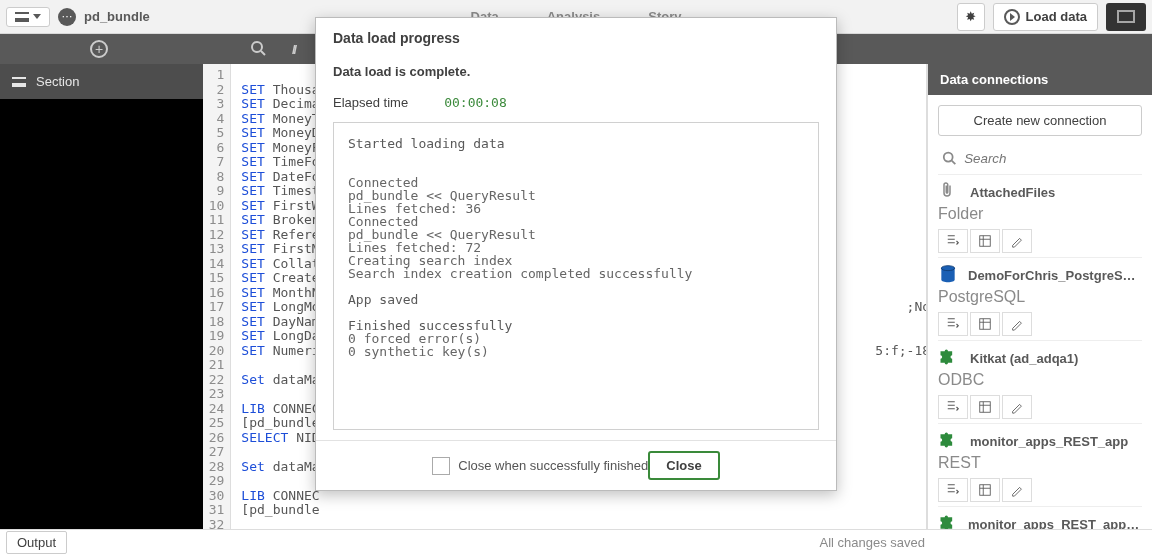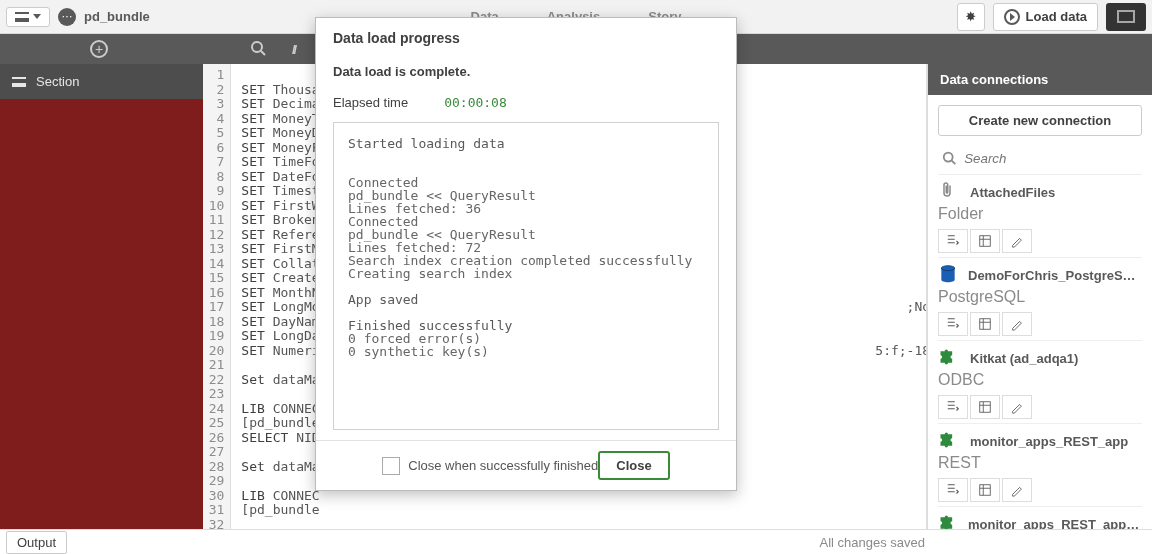--- a/index.html
+++ b/index.html
@@ -19,47 +19,47 @@
 .load-btn{border:1px solid #ccc;border-radius:3px;background:#fff;height:28px;padding:0 10px;display:flex;align-items:center;gap:6px;cursor:pointer;font-weight:bold;}
 .play-o{width:16px;height:16px;border:2px solid #595959;border-radius:50%;display:flex;align-items:center;justify-content:center;}
 .play-t{width:0;height:0;border-top:4px solid transparent;border-bottom:4px solid transparent;border-left:5px solid #595959;margin-left:1px;}
 .dark-box{width:40px;height:28px;background:#333;border-radius:3px;display:flex;align-items:center;justify-content:center;}
 .dark-box-inner{width:18px;height:13px;border:2px solid #a6a6a6;}
 .secondary-bar{height:30px;background:#595959;display:flex;align-items:center;padding-left:90px;gap:26px;}
 .plus-c{width:18px;height:18px;border:2px solid #ccc;border-radius:50%;display:flex;align-items:center;justify-content:center;color:#ccc;font-size:14px;line-height:1;}
 .search-ic{color:#ccc;font-size:14px;}
 .slash-pair{color:#ccc;font-weight:bold;letter-spacing:-2px;}
 .body-area{display:flex;height:calc(100% - 34px - 30px - 25px);}
-.leftbar{width:235px;background:#7f1d1d;color:#e6e6e6;}
+.leftbar{width:235px;background:#000000;color:#e6e6e6;}
 .leftbar-item{display:flex;align-items:center;gap:10px;padding:10px 12px;background:#4d4d4d;}
 .triple-line{display:inline-block;width:14px;height:10px;border-top:2px solid #e6e6e6;border-bottom:2px solid #e6e6e6;position:relative;}
 .triple-line:before{content:"";position:absolute;top:4px;left:0;width:100%;height:2px;background:#e6e6e6;}
 .code-area{flex:0 0 724px;background:#fff;display:flex;font-family:Consolas,monospace;font-size:13px;border-right:1px solid #ddd;overflow:hidden;}
 .gutter{width:32px;background:#f4f4f4;text-align:right;padding:4px 6px 4px 0;color:#8c8c8c;border-right:1px solid #ddd;}
 .gutter div{height:14.5px;line-height:14.5px;}
 .script{padding:4px 10px;white-space:pre;color:#565656;overflow:hidden;}
 .script div{height:14.5px;line-height:14.5px;}
-.kw{color:#404040;}
+.kw{color:#1d4ed8;}
 .rightpanel{width:225px;background:#fff;display:flex;flex-direction:column;border-left:1px solid #ddd;}
 .rp-head{background:#595959;color:#fff;font-weight:bold;padding:8px 12px;}
 .rp-body{padding:10px;display:flex;flex-direction:column;gap:0;}
-.create-conn{border:1px solid #ccc;border-radius:3px;padding:7px 0;text-align:center;font-weight:bold;cursor:pointer;margin-bottom:10px;}
+.create-conn{border:1px solid #ccc;border-radius:3px;padding:7px 0;text-align:center;font-weight:normal;cursor:pointer;margin-bottom:10px;}
 .search-row{display:flex;align-items:center;gap:8px;color:#8a8a8a;border-bottom:1px solid #eee;padding:4px 4px 8px;}
 .conn-item{border-bottom:1px solid #eee;padding:6px 0 4px;}
 .conn-title{font-weight:bold;color:#595959;white-space:nowrap;overflow:hidden;text-overflow:ellipsis;}
 .conn-row{display:flex;align-items:center;gap:10px;}
 .conn-ic{width:22px;height:22px;display:inline-block;}
 .conn-sub{color:#8a8a8a;font-size:16px;margin-top:2px;}
 .conn-actions{display:flex;gap:2px;margin-top:6px;}
 .act{width:30px;height:24px;border:1px solid #ddd;display:flex;align-items:center;justify-content:center;color:#595959;cursor:pointer;}
 .bottombar{position:absolute;bottom:0;left:0;right:0;height:25px;background:#fff;border-top:1px solid #ddd;display:flex;align-items:center;justify-content:space-between;padding:0 12px;}
 .output-btn{border:1px solid #ccc;border-radius:2px;padding:3px 10px;cursor:pointer;margin-left:-6px;}
 .saved{color:#8a8a8a;margin-right:215px;}
 
-.modal-back{position:absolute;top:17px;left:315px;width:422px;background:#fff;border:1px solid #bbb;box-shadow:0 4px 14px rgba(0,0,0,.25);z-index:50;}
+.modal-back{position:absolute;top:17px;left:315px;width:522px;background:#fff;border:1px solid #bbb;box-shadow:0 4px 14px rgba(0,0,0,.25);z-index:50;}
 .modal-head{font-weight:bold;padding:12px 17px;font-size:14px;color:#404040;}
 .modal-body{padding:0 17px 10px;}
 .load-complete{font-weight:bold;margin:6px 0 16px;}
 .elapsed{display:flex;gap:36px;margin-bottom:12px;}
 .etime{color:#3c8a3c;font-family:Consolas,monospace;}
 .log-box{border:1px solid #d0d0d0;padding:14px 14px;font-family:Consolas,monospace;font-size:13px;line-height:13px;color:#666;height:308px;overflow:auto;}
 .log-box .hl{color:#595959;}
 .modal-foot{border-top:1px solid #e2e2e2;padding:10px 15px;display:flex;justify-content:center;align-items:center;}
 .chk{display:flex;align-items:center;gap:8px;color:#555;}
 .chkbox{width:18px;height:18px;border:1px solid #aaa;}
@@ -331,22 +331,22 @@
     <div class="log-box" id="logbox">
         <div class="hl">Started loading data</div>
         <div>&nbsp;</div>
         <div>&nbsp;</div>
         <div>Connected</div>
         <div>pd_bundle &lt;&lt; QueryResult</div>
         <div>Lines fetched: 36</div>
         <div>Connected</div>
         <div>pd_bundle &lt;&lt; QueryResult</div>
         <div>Lines fetched: 72</div>
+        <div>Creating search index</div>
         <div>Search index creation completed successfully</div>
-        <div>Creating search index</div>
         <div>&nbsp;</div>
         <div class="hl">App saved</div>
         <div>&nbsp;</div>
         <div class="hl">Finished successfully</div>
         <div>0 forced error(s)</div>
         <div>0 synthetic key(s)</div>
       </div>
   </div>
   <div class="modal-foot">
     <label class="chk">

